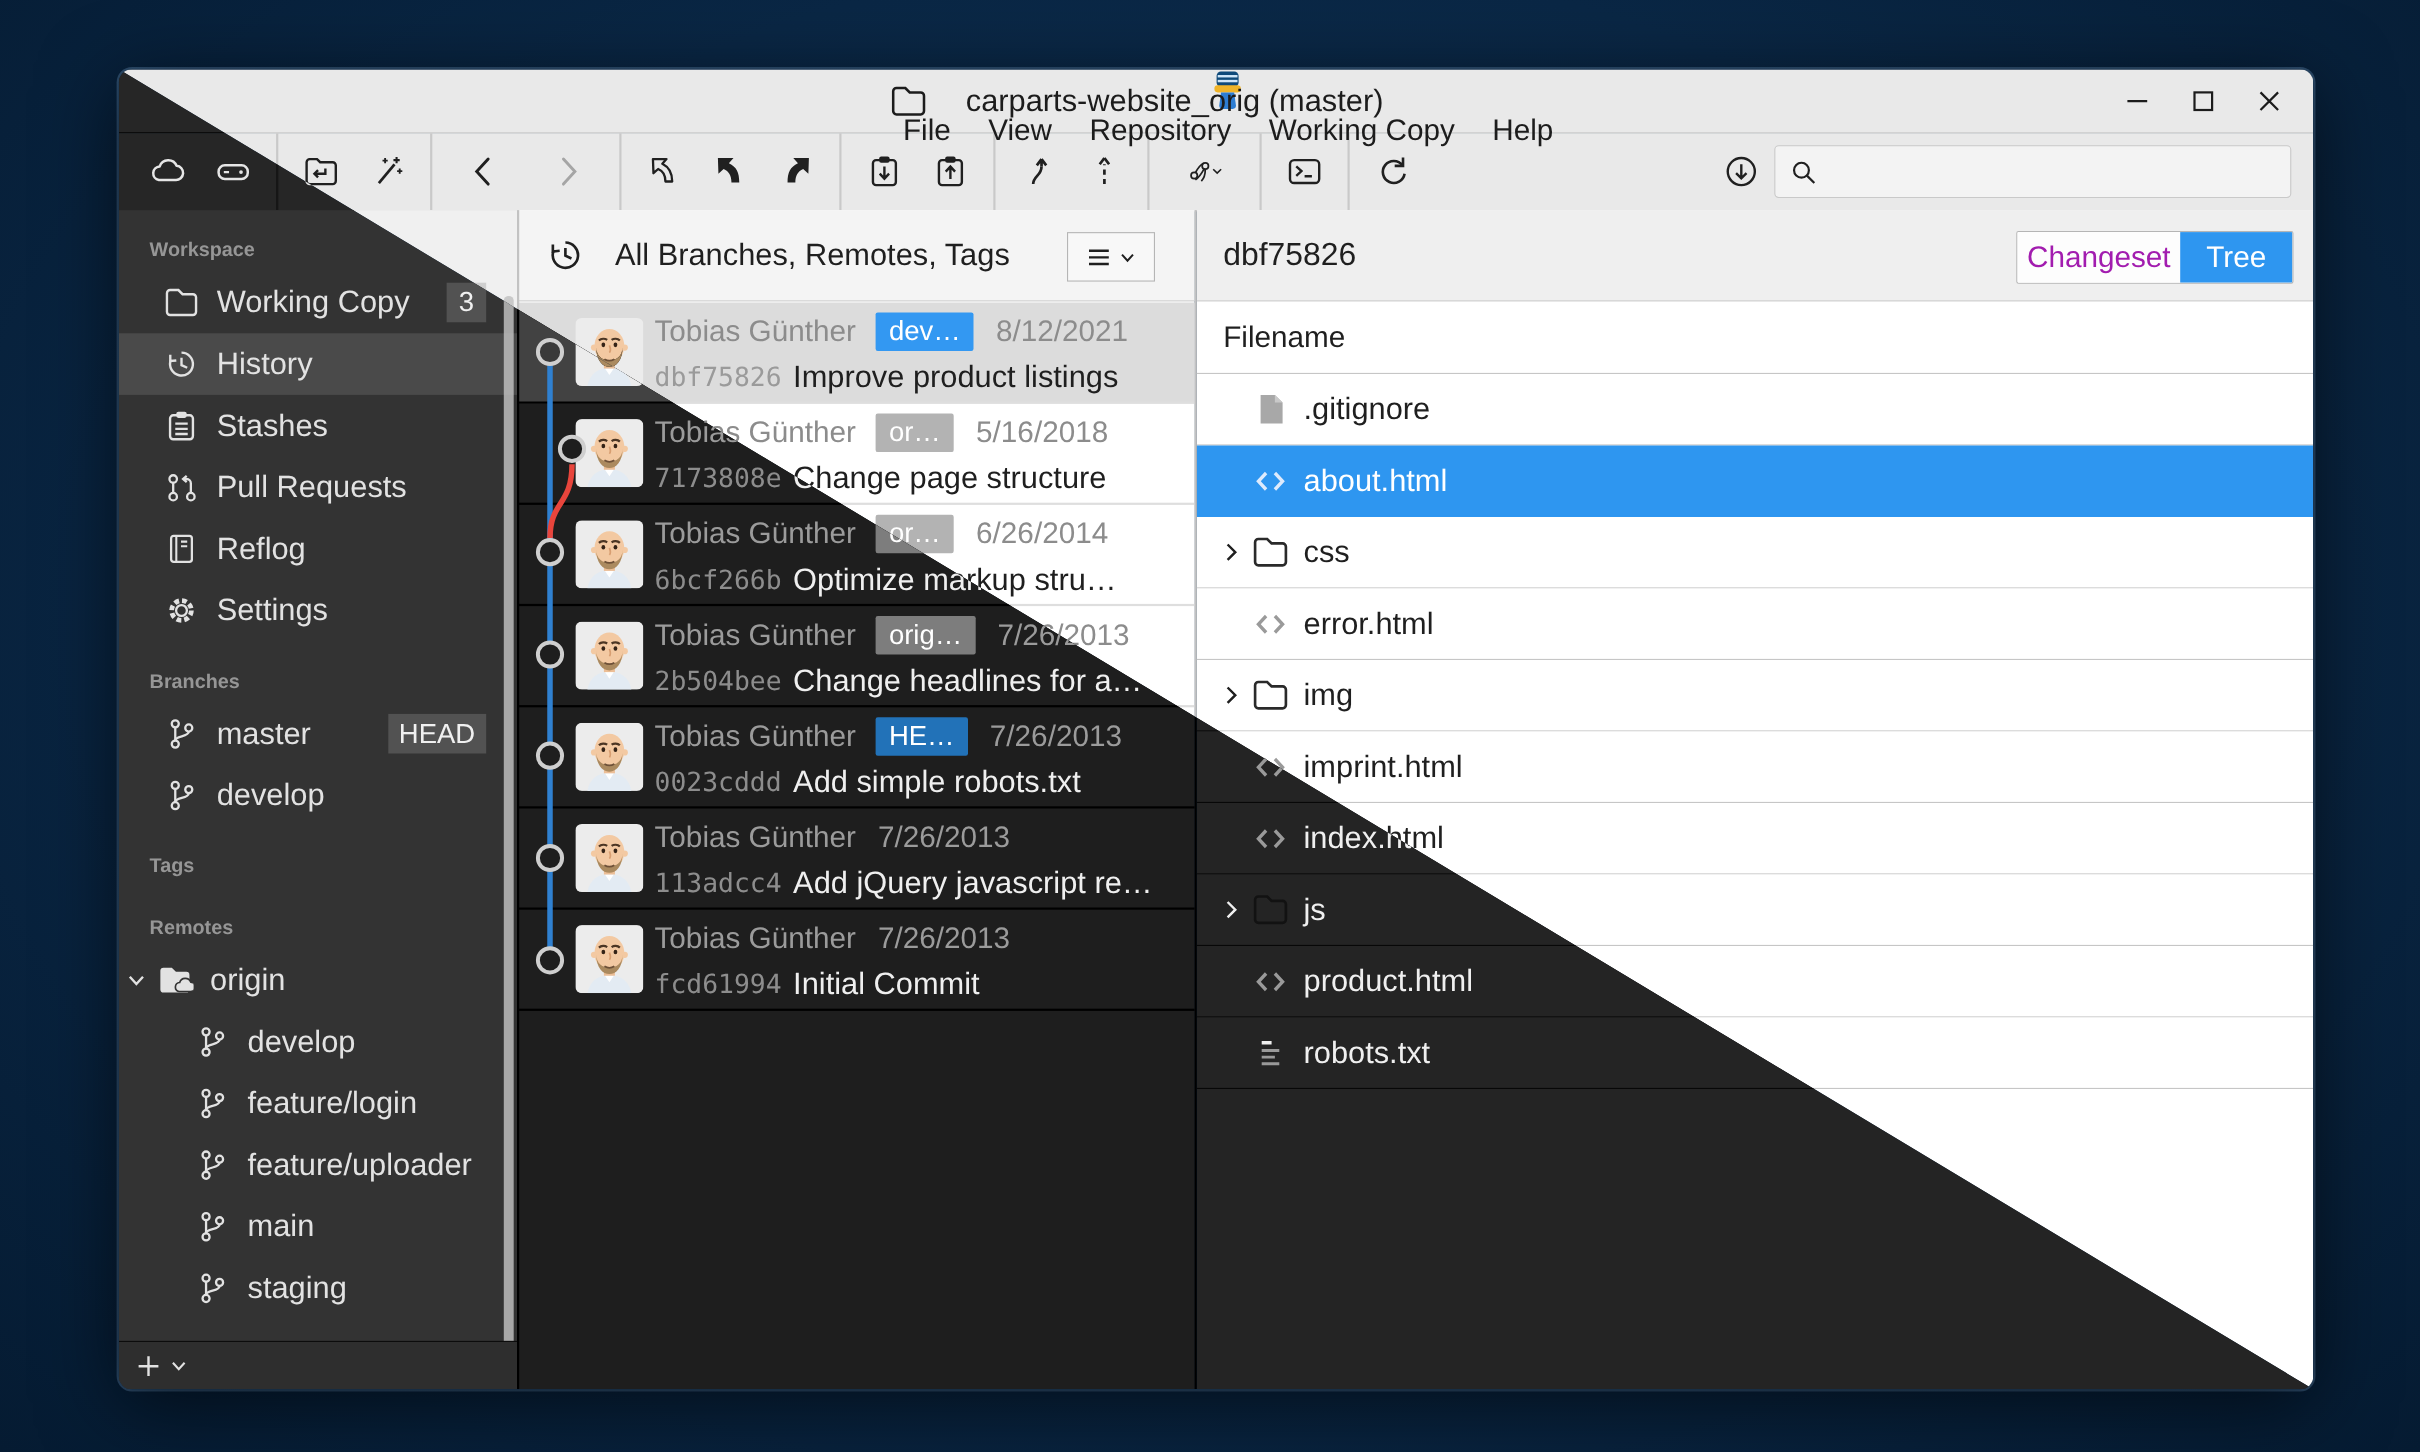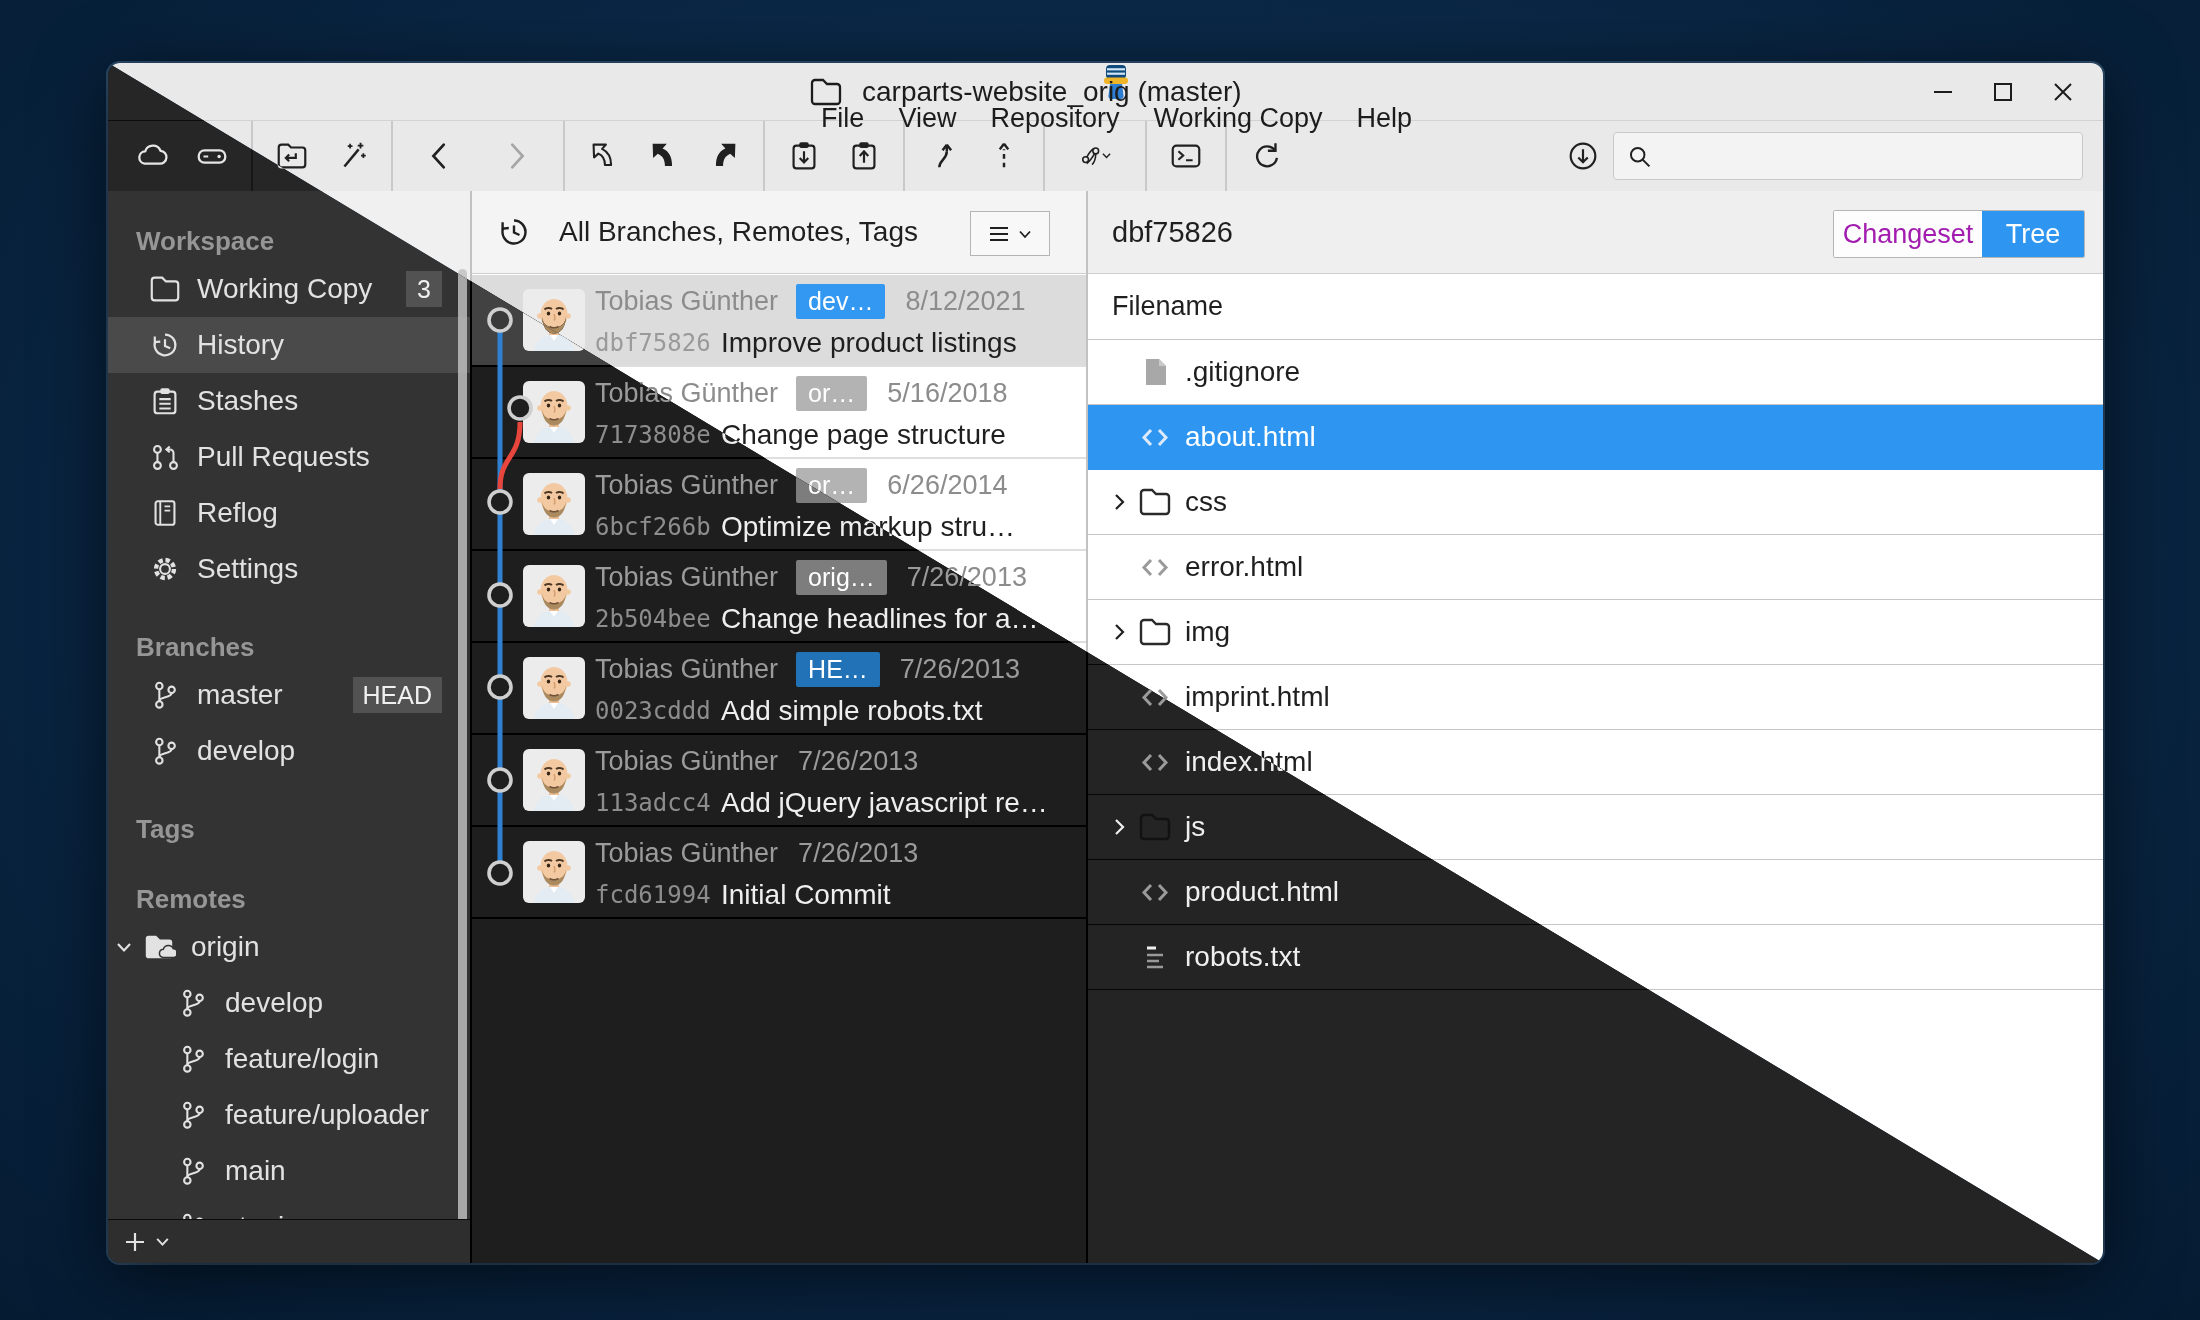--- a/index.html
+++ b/index.html
@@ -46,21 +46,21 @@
     --thumb:#bdbdbd; --btn-border:#555; --btn-bg:#2e2e2e;
     --bottombar:#2e2e2e; --folder-icon:#121212; --search-bg:#3a3a3a;
   }
 
   
   .titlebar{position:relative;height:57px;background:var(--bar-bg);
     border-bottom:1px solid var(--bar-border);display:flex;align-items:center;color:var(--bar-text);flex-direction:column;}
   .appicon{margin-left:20px;width:36px;height:40px;flex:none;}
   .menus{display:flex;margin-left:22px;}
   .menus span{padding:0 17px;font-size:27px;cursor:default;}
-  .wtitle{position:absolute;left:700px;top:0;height:57px;display:flex;align-items:center;gap:18px;}
+  .wtitle{position:absolute;left:700px;top:0;height:57px;display:flex;align-items:center;gap:34px;}
   .wtitle svg{width:36px;height:36px;color:var(--bar-text);}
   .wtitle span{font-size:28px;}
   .winctrl{position:absolute;right:10px;top:0;height:57px;display:flex;}
   .wc{width:60px;height:57px;display:flex;align-items:center;justify-content:center;color:var(--bar-text);}
   .wc svg{width:26px;height:26px;}
 
   
   .toolbar{height:70px;background:var(--bar-bg);border-bottom:1px solid var(--tb-sep);
     display:flex;align-items:center;padding:0 14px;color:var(--icon);}
   .tb{width:50px;height:50px;margin:0 5px;display:flex;align-items:center;justify-content:center;flex:none;}
@@ -76,22 +76,22 @@
     color:var(--text);font-family:"Liberation Sans",sans-serif;}
 
   
   .main{position:absolute;top:128px;left:0;right:0;bottom:0;}
   .vdiv{position:absolute;top:0;bottom:0;width:2px;background:var(--divider);z-index:20;}
   .vdiv.d1{left:362px;} .vdiv.d2{left:978px;}
 
   
   .sidebar{position:absolute;left:0;top:0;bottom:0;width:362px;background:var(--side-bg);
     color:var(--side-text);overflow:hidden;}
-  .shead{height:40px;line-height:40px;padding-left:28px;font-size:26px;font-weight:bold;
-    color:var(--side-head);margin-top:30px;}
+  .shead{height:40px;line-height:40px;padding-left:28px;font-size:18px;font-weight:bold;
+    color:var(--side-head);margin-top:16px;}
   .sitem{position:relative;height:56px;display:flex;align-items:center;padding-left:40px;font-size:28px;}
   .sitem.sel{background:var(--side-sel);}
   .sitem .ic{width:34px;height:34px;color:var(--side-text);flex:none;}
   .sitem .lbl{margin-left:15px;white-space:nowrap;}
   .sitem.child{padding-left:68px;}
   .sitem.origin{padding-left:6px;}
   .sitem.origin .chev{width:20px;height:20px;margin-right:8px;color:var(--side-text);}
   .sbadge{position:absolute;right:28px;top:10px;height:36px;min-width:36px;padding:0 10px;
     box-sizing:border-box;display:flex;align-items:center;justify-content:center;
     background:var(--side-badge-bg);color:var(--side-badge-text);font-size:25px;}

